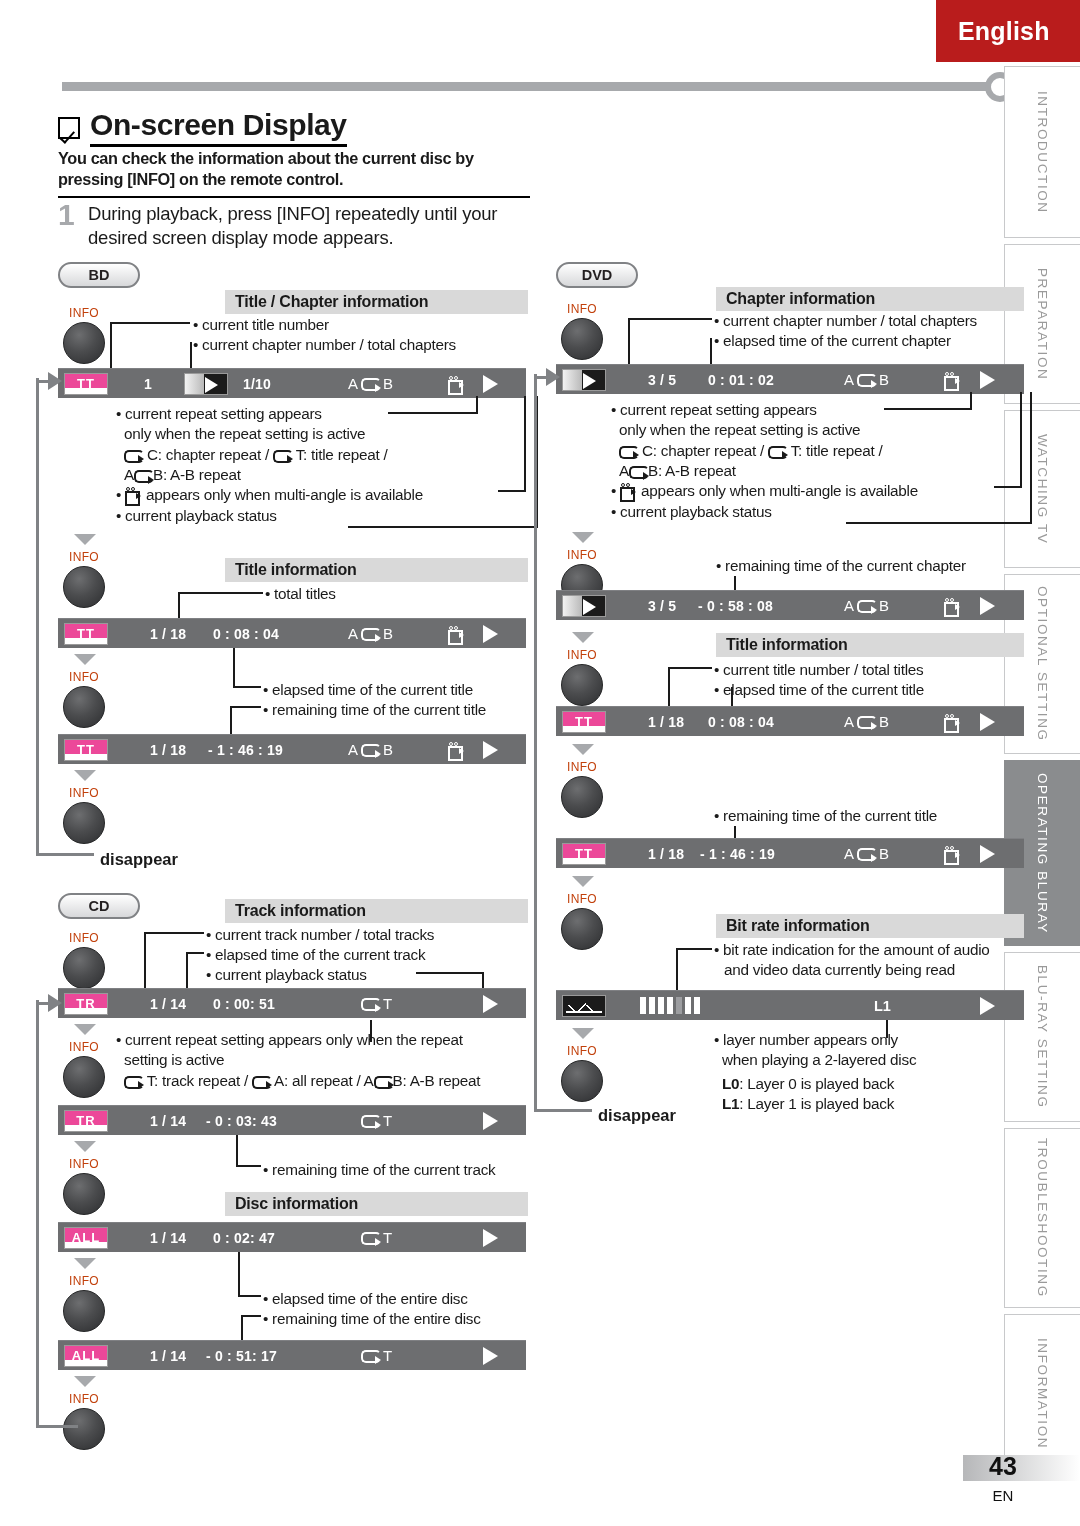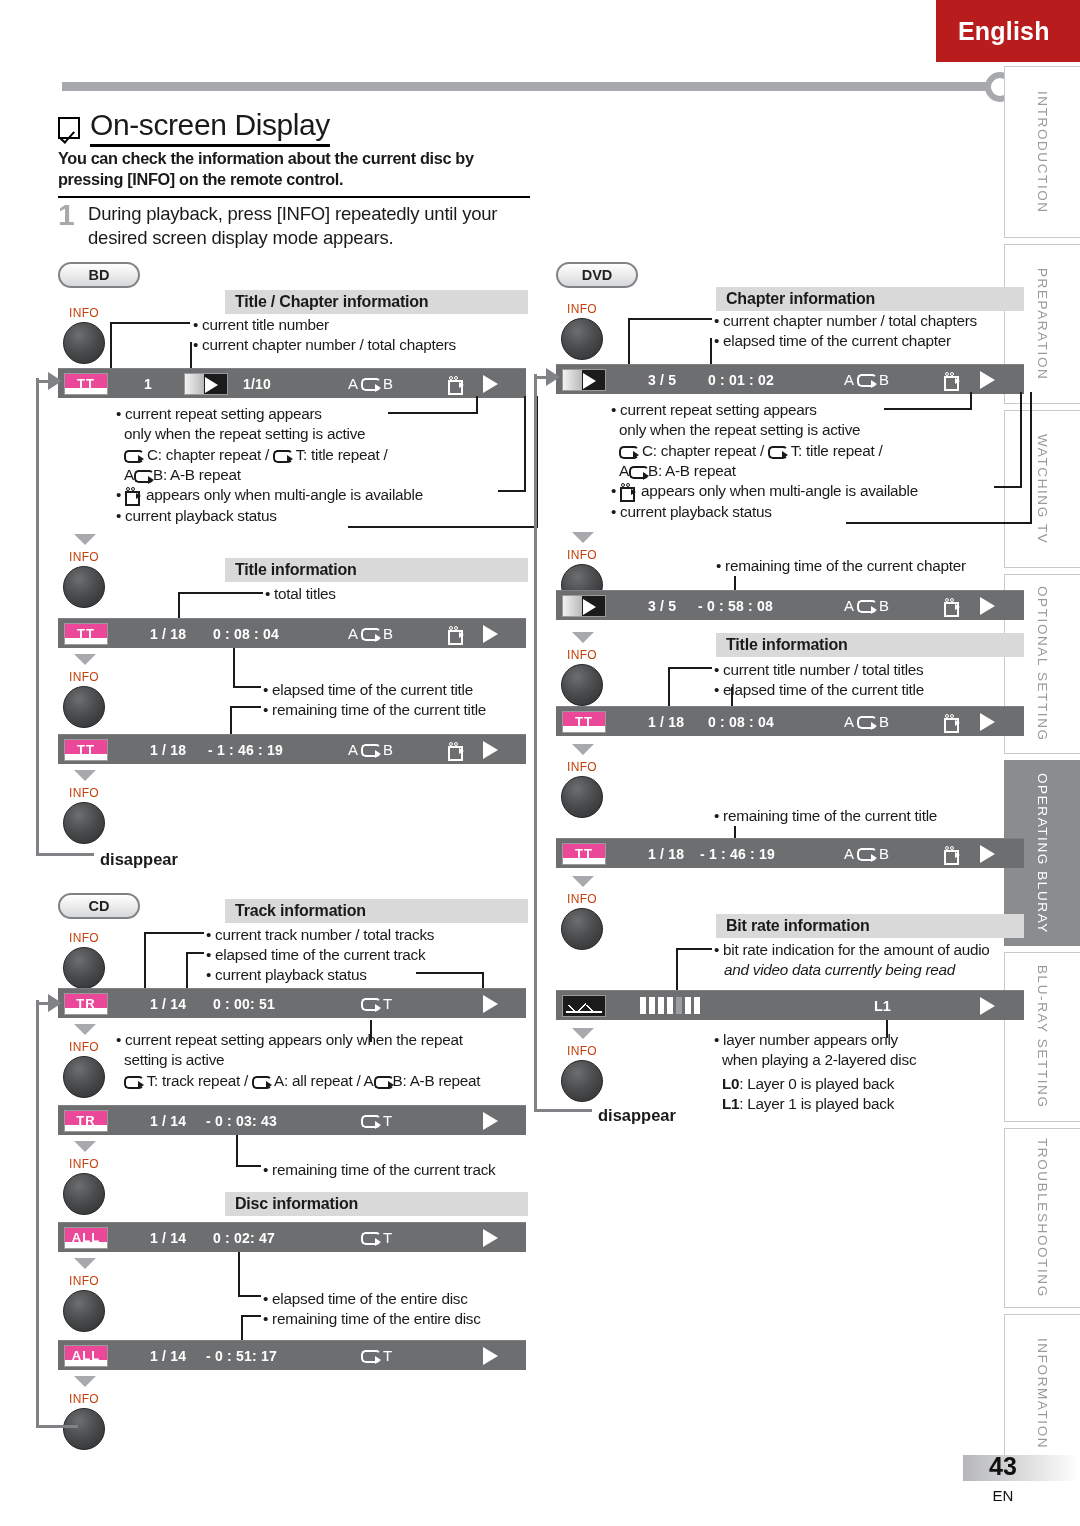--- a/index.html
+++ b/index.html
@@ -52,21 +52,21 @@
   #check-box {
     width:22px; height:22px; border:2px solid #000;
     position:relative; flex:none;
   }
   #check-box:after {
     content:""; position:absolute; left:3px; top:9px;
     width:6px; height:13px; border:2.5px solid #000;
     border-top:none; border-left:none; transform:rotate(42deg);
   }
   #page-title {
-    font-size:30px; font-weight:normal; letter-spacing:-.4px;
+    font-size:30px; font-weight:bold; letter-spacing:-.4px;
     border-bottom:3px solid #000; padding-bottom:2px;
   }
   #intro-text {
     position:absolute; left:58px; top:148px; width:470px;
     font-size:16.3px; font-weight:bold; line-height:1.28;
     letter-spacing:-.35px;
   }
   #step-rule { position:absolute; left:58px; top:196px; width:472px; height:2px; background:#000; }
   #step-num {
     position:absolute; left:58px; top:198px;
@@ -670,21 +670,21 @@
   </div>
 
   <div class="down-tri" style="position:absolute;left:16px;top:614px;"></div>
   <div style="position:absolute;left:0px;top:630px;" class="info-btn">
     <div class="info-label">INFO</div>
     <div class="info-knob"></div>
   </div>
 
   <div class="sec-head" style="position:absolute;left:160px;top:652px;width:308px;">Bit rate information</div>
   <div class="callout" style="position:absolute;left:158px;top:678px;">• <span>bit rate indication for the amount of audio</span></div>
-  <div class="callout" style="position:absolute;left:168px;top:698px;font-style:italic;">and video data currently being read</div>
+  <div class="callout" style="position:absolute;left:168px;top:698px;">and video data currently being read</div>
   <div class="lead-h" style="left:120px;top:686px;width:36px;"></div>
   <div class="lead-v" style="left:120px;top:686px;height:42px;"></div>
 
   <div class="osd" style="position:absolute;left:0;top:728px;width:468px;">
     <span class="slot-icon">
         <span class="ic-bitrate"></span>
       </span>
     <span class="br-bars" style="left:84px;top:6px;">
       <i></i>
         <i></i>

